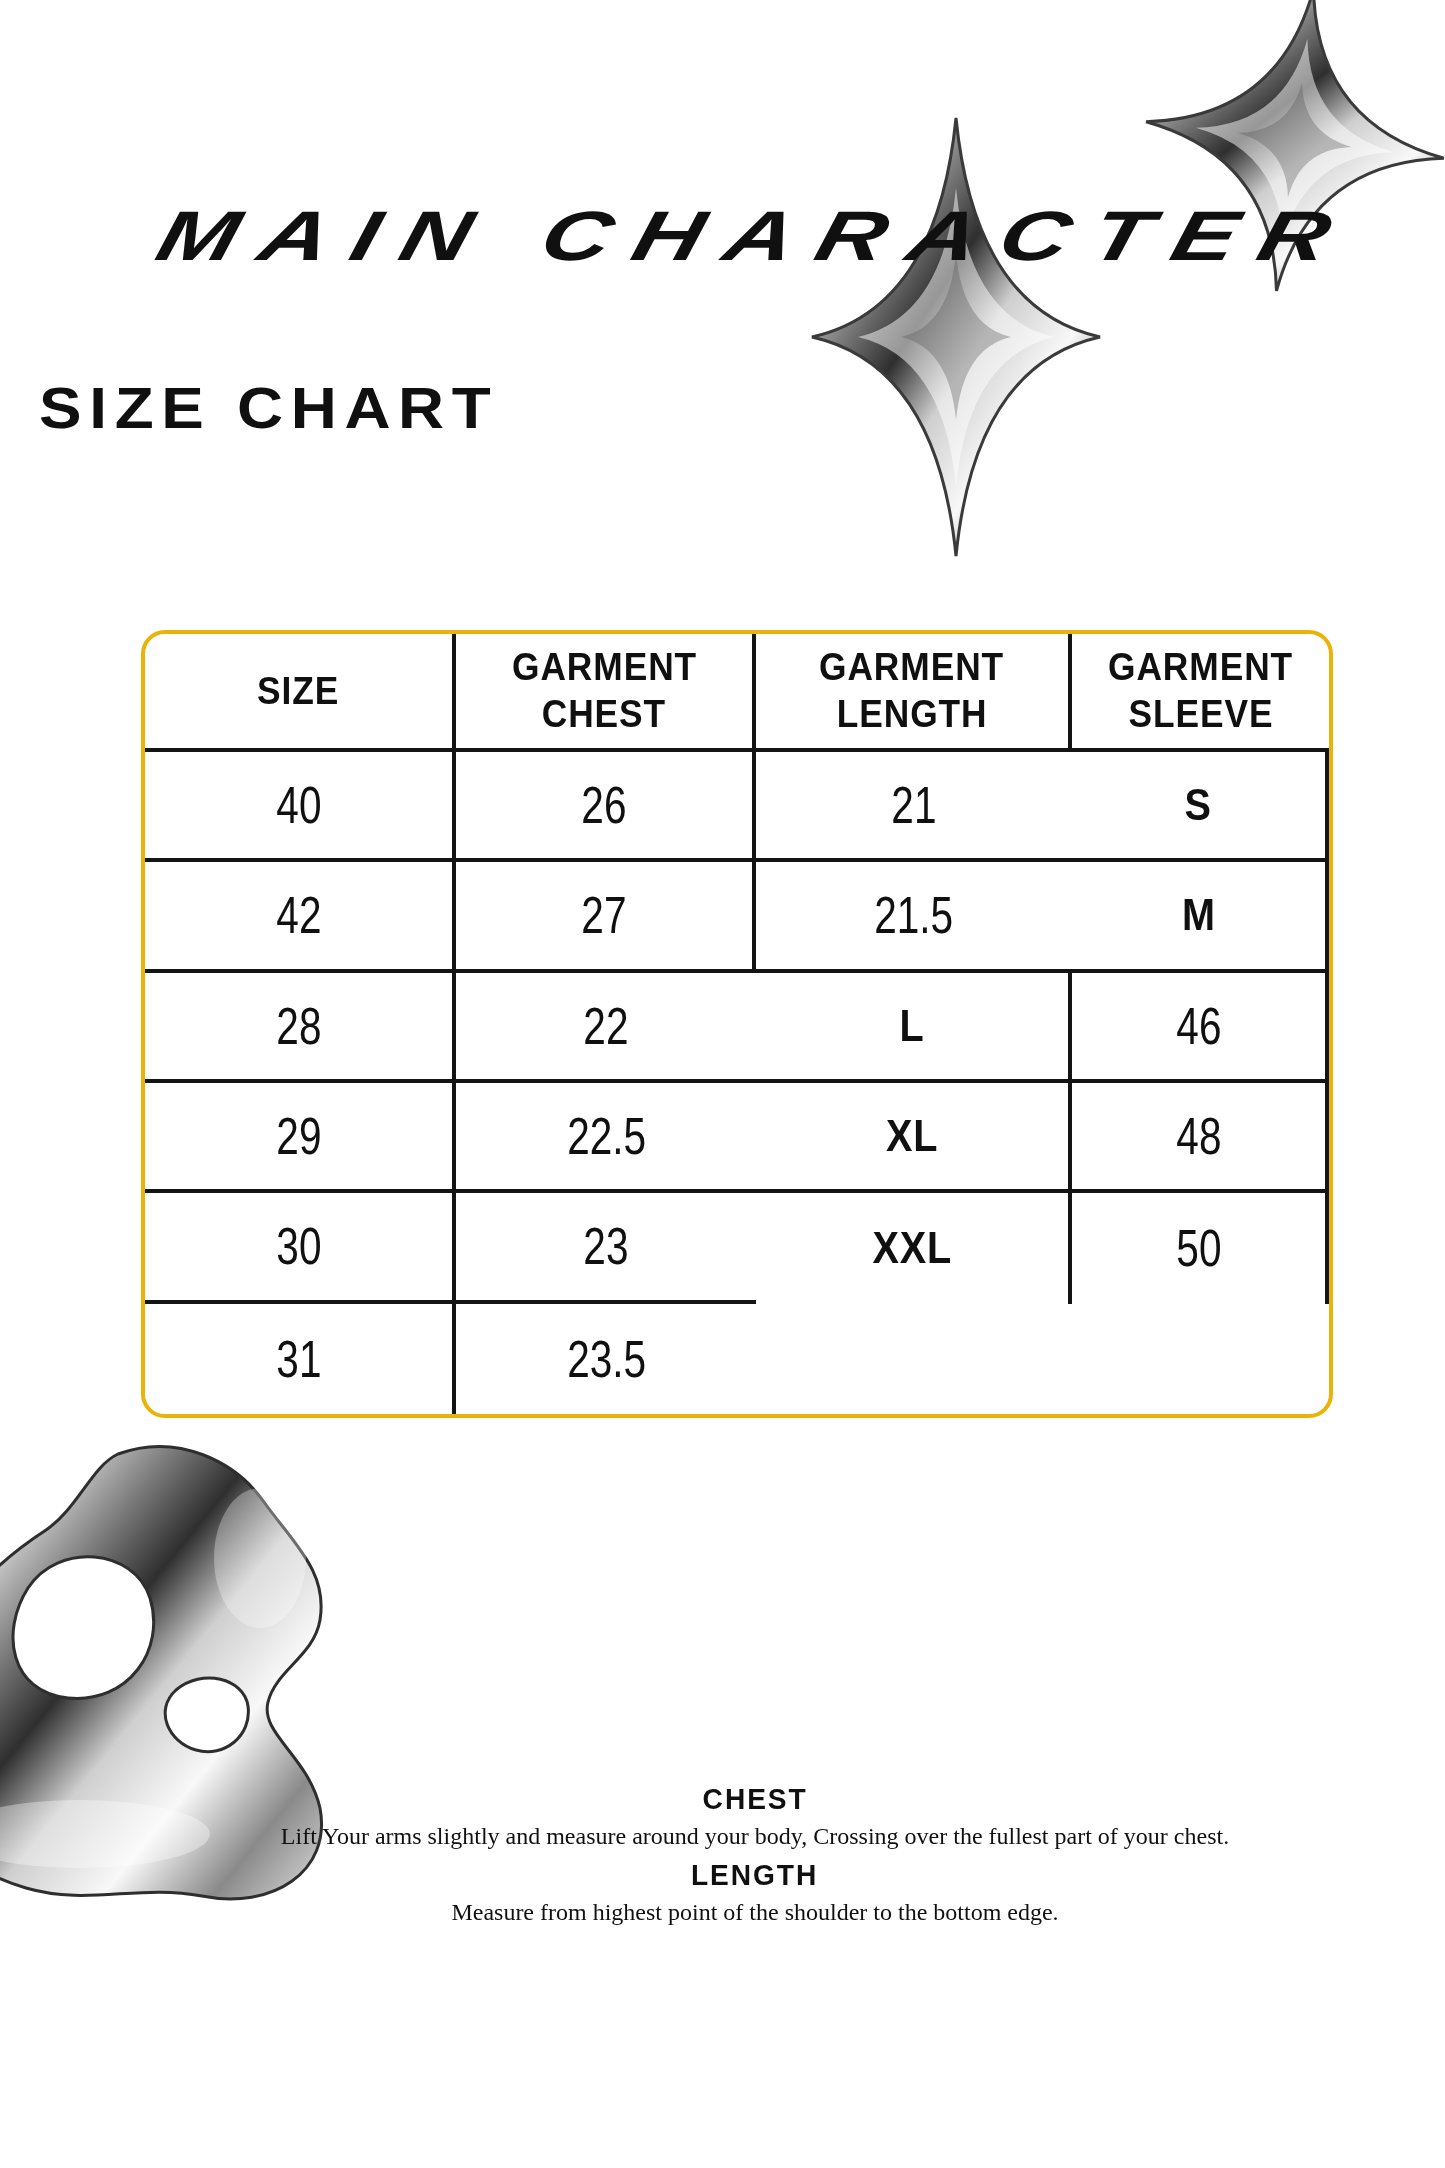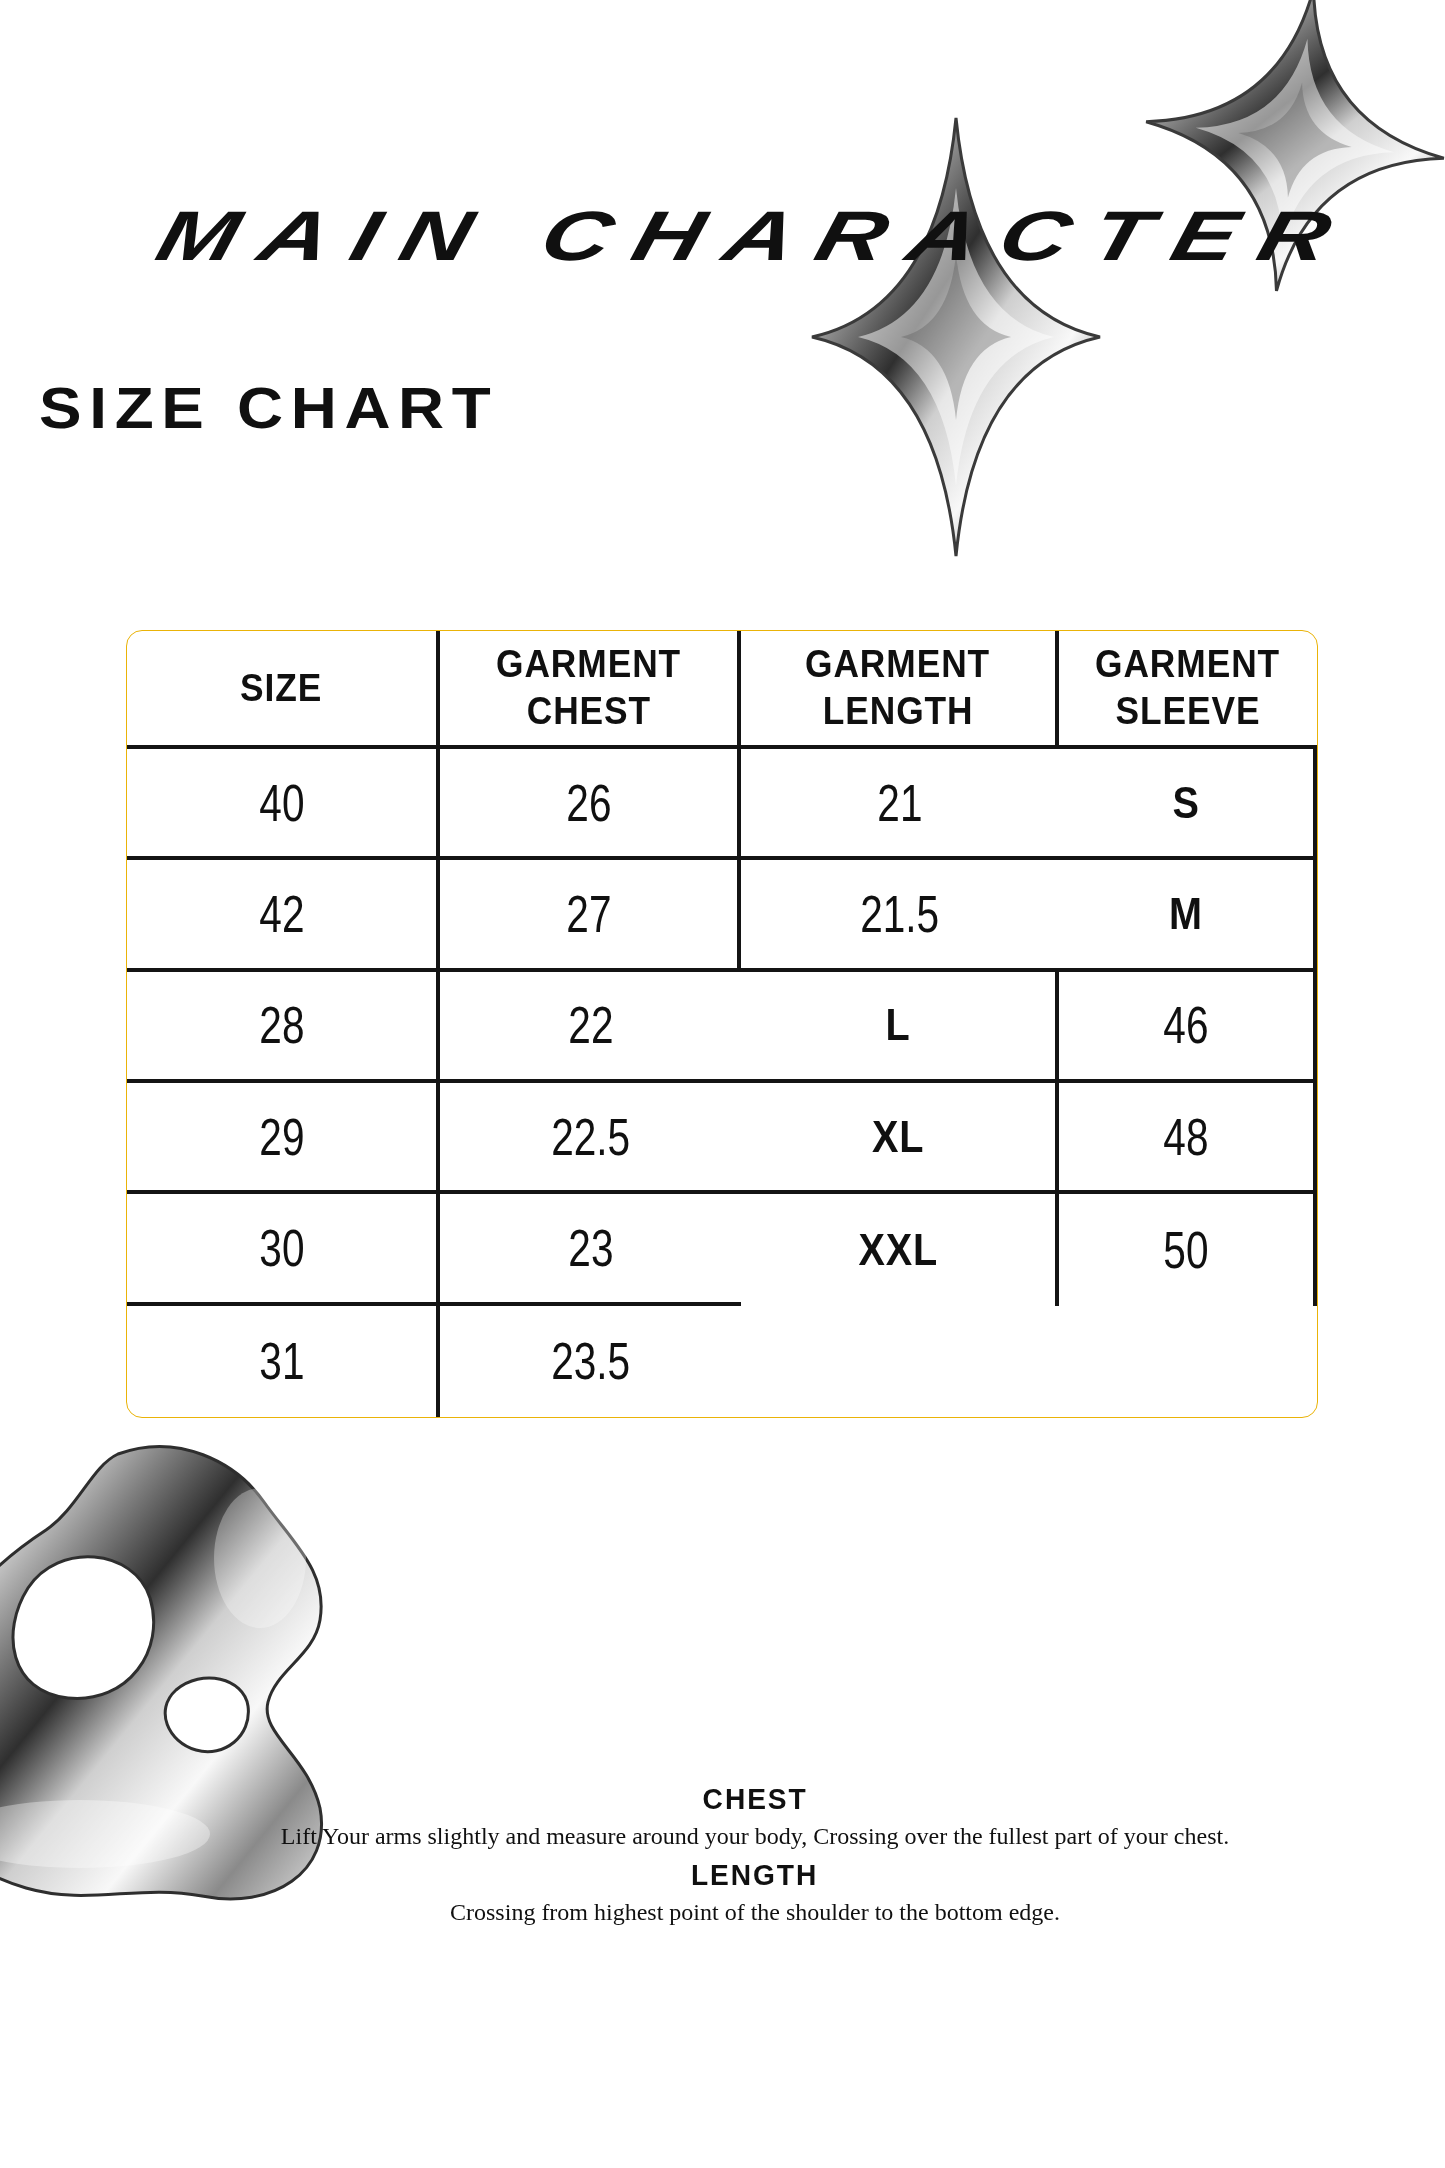--- a/index.html
+++ b/index.html
@@ -24,22 +24,22 @@
   
   .subtitle{left:60px;top:374px;width:1385px;text-align:left;white-space:nowrap;}
   .subtitle-inner{
     display:inline-block;
     font-size:58px;font-weight:700;letter-spacing:0.12em;
     transform:scaleX(1.1);transform-origin:center;
   }
 
   
   .size-table{
-    left:126px;top:630px;width:1192px;height:788px;
-    border:1px solid #eab308;border-radius:16px;overflow:hidden;
+    left:141px;top:630px;width:1192px;height:788px;
+    border:4px solid #eab308;border-radius:24px;overflow:hidden;
     background:#ffffff;box-sizing:border-box;
   }
   .grid{
     display:grid;width:100%;height:100%;
     grid-template-columns:26.3% 25.3% 26.7% 21.7%;
     grid-template-rows:118px repeat(6, 1fr);
   }
   .cell{
     display:flex;flex-direction:column;align-items:center;justify-content:center;
     border-right:4px solid #141414;border-bottom:4px solid #141414;
@@ -209,14 +209,14 @@
         <span class="num">23.5</span>
       </div>
 
   </div>
 </div>
 
 <div class="txt-layer guide">
   <div><span class="guide-h">CHEST</span></div>
   <p class="guide-p">Lift Your arms slightly and measure around your body, Crossing over the fullest part of your chest.</p>
   <div><span class="guide-h">LENGTH</span></div>
-  <p class="guide-p">Crossing from highest point of the shoulder to the bottom edge.</p>
+  <p class="guide-p">Measure from highest point of the shoulder to the bottom edge.</p>
 </div>
 
 </body></html>

